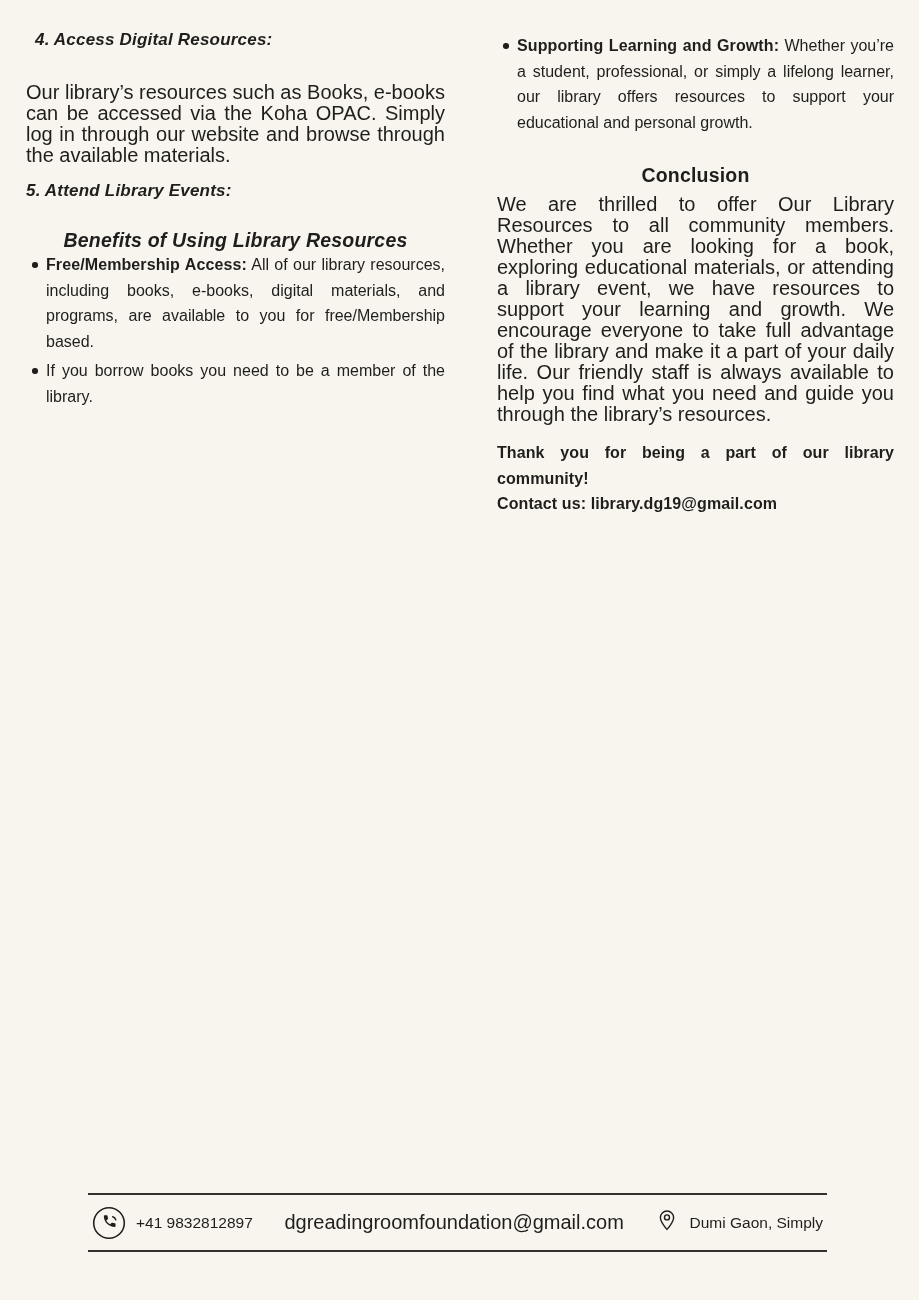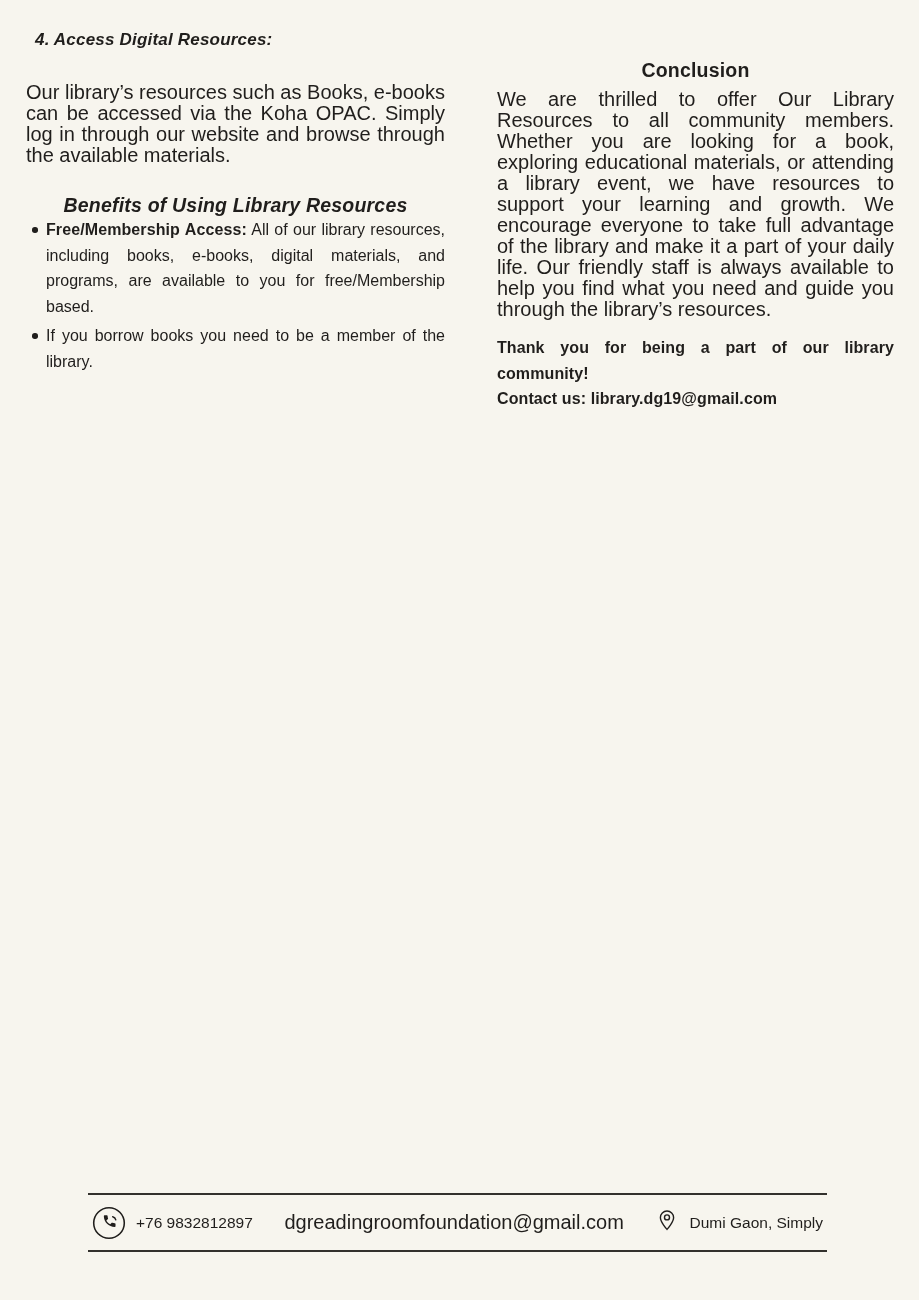--- a/index.html
+++ b/index.html
@@ -114,39 +114,44 @@
 <body>
 
 <div class="columns">
 
   <div class="col-left">
 
     <h3 class="num-heading indented">4. Access Digital Resources:</h3>
 
     <p class="body-par mt-after-heading">Our library’s resources such as Books, e-books can be accessed via the Koha OPAC. Simply log in through our website and browse through the available materials.</p>
 
+    <h3 class="num-heading mt-small">5. Attend Library Events:</h3>
 
 
     <h2 class="section-heading mt-section">Benefits of Using Library Resources</h2>
 
     <ul class="bullets mt-bullets">
       <li>
         <span class="dot"></span>
         <span class="li-text"><b>Free/Membership Access:</b><span> All of our library resources, including books, e-books, digital materials, and programs, are available to you for free/Membership based.</span></span>
       </li>
       <li>
         <span class="dot"></span>
         <span class="li-text"><b></b><span>If you borrow books you need to be a member of the library.</span></span>
       </li>
     </ul>
   </div>
 
   <div class="col-right">
 
     <ul class="bullets" style="margin-top:3px;">
+      <li>
+        <span class="dot"></span>
+        <span class="li-text"><b>Supporting Learning and Growth:</b><span> Whether you’re a student, professional, or simply a lifelong learner, our library offers resources to support your educational and personal growth.</span></span>
+      </li>
     </ul>
 
     <h2 class="section-heading" style="margin-top:29px;">Conclusion</h2>
 
     <p class="body-par" style="margin-top:7px;">We are thrilled to offer Our Library Resources to all community members. Whether you are looking for a book, exploring educational materials, or attending a library event, we have resources to support your learning and growth. We encourage everyone to take full advantage of the library and make it a part of your daily life. Our friendly staff is always available to help you find what you need and guide you through the library’s resources.</p>
 
     <p class="bold-par mt-thanks">Thank you for being a part of our library community!</p>
 
     <p class="bold-par">Contact us: library.dg19@gmail.com</p>
   </div>
@@ -155,21 +160,21 @@
 <div class="footer">
 
   <div class="footer-item">
     <span>
       <svg width="34" height="34" viewBox="0 0 24 24" fill="none">
         <circle cx="12" cy="12" r="10.8" stroke="#201e1c" stroke-width="1.1"></circle>
         <path d="M9.9 9.9c.55 1.35 1.65 2.45 3 3l1-1c.14-.14.36-.19.54-.11.52.2 1.08.31 1.66.31.28 0 .5.22.5.5v1.66c0 .28-.22.5-.5.5-4.27 0-7.75-3.48-7.75-7.75 0-.28.22-.5.5-.5h1.67c.28 0 .5.22.5.5 0 .58.11 1.14.31 1.66.07.18.03.4-.12.54l-1.01 1.01z" fill="#201e1c"></path>
         <path d="M14.6 7.6c1.1.25 1.95 1.1 2.2 2.2" stroke="#201e1c" stroke-width="1" stroke-linecap="round"></path>
       </svg>
     </span>
-    <span>+76 9832812897</span>
+    <span>+41 9832812897</span>
   </div>
 
   <div class="footer-item" style="font-size:20px;">
     <span>dgreadingroomfoundation@gmail.com</span>
   </div>
 
   <div class="footer-item">
     <span>
       <svg width="24" height="32" viewBox="0 0 24 30" fill="none">
         <path d="M12 3c-3.7 0-6.6 2.9-6.6 6.5 0 2.4 1.6 5.3 3.2 7.6 1.5 2.2 3.4 4.3 3.4 4.3s1.9-2.1 3.4-4.3c1.6-2.3 3.2-5.2 3.2-7.6C18.6 5.9 15.7 3 12 3z" stroke="#201e1c" stroke-width="1.4"></path>

